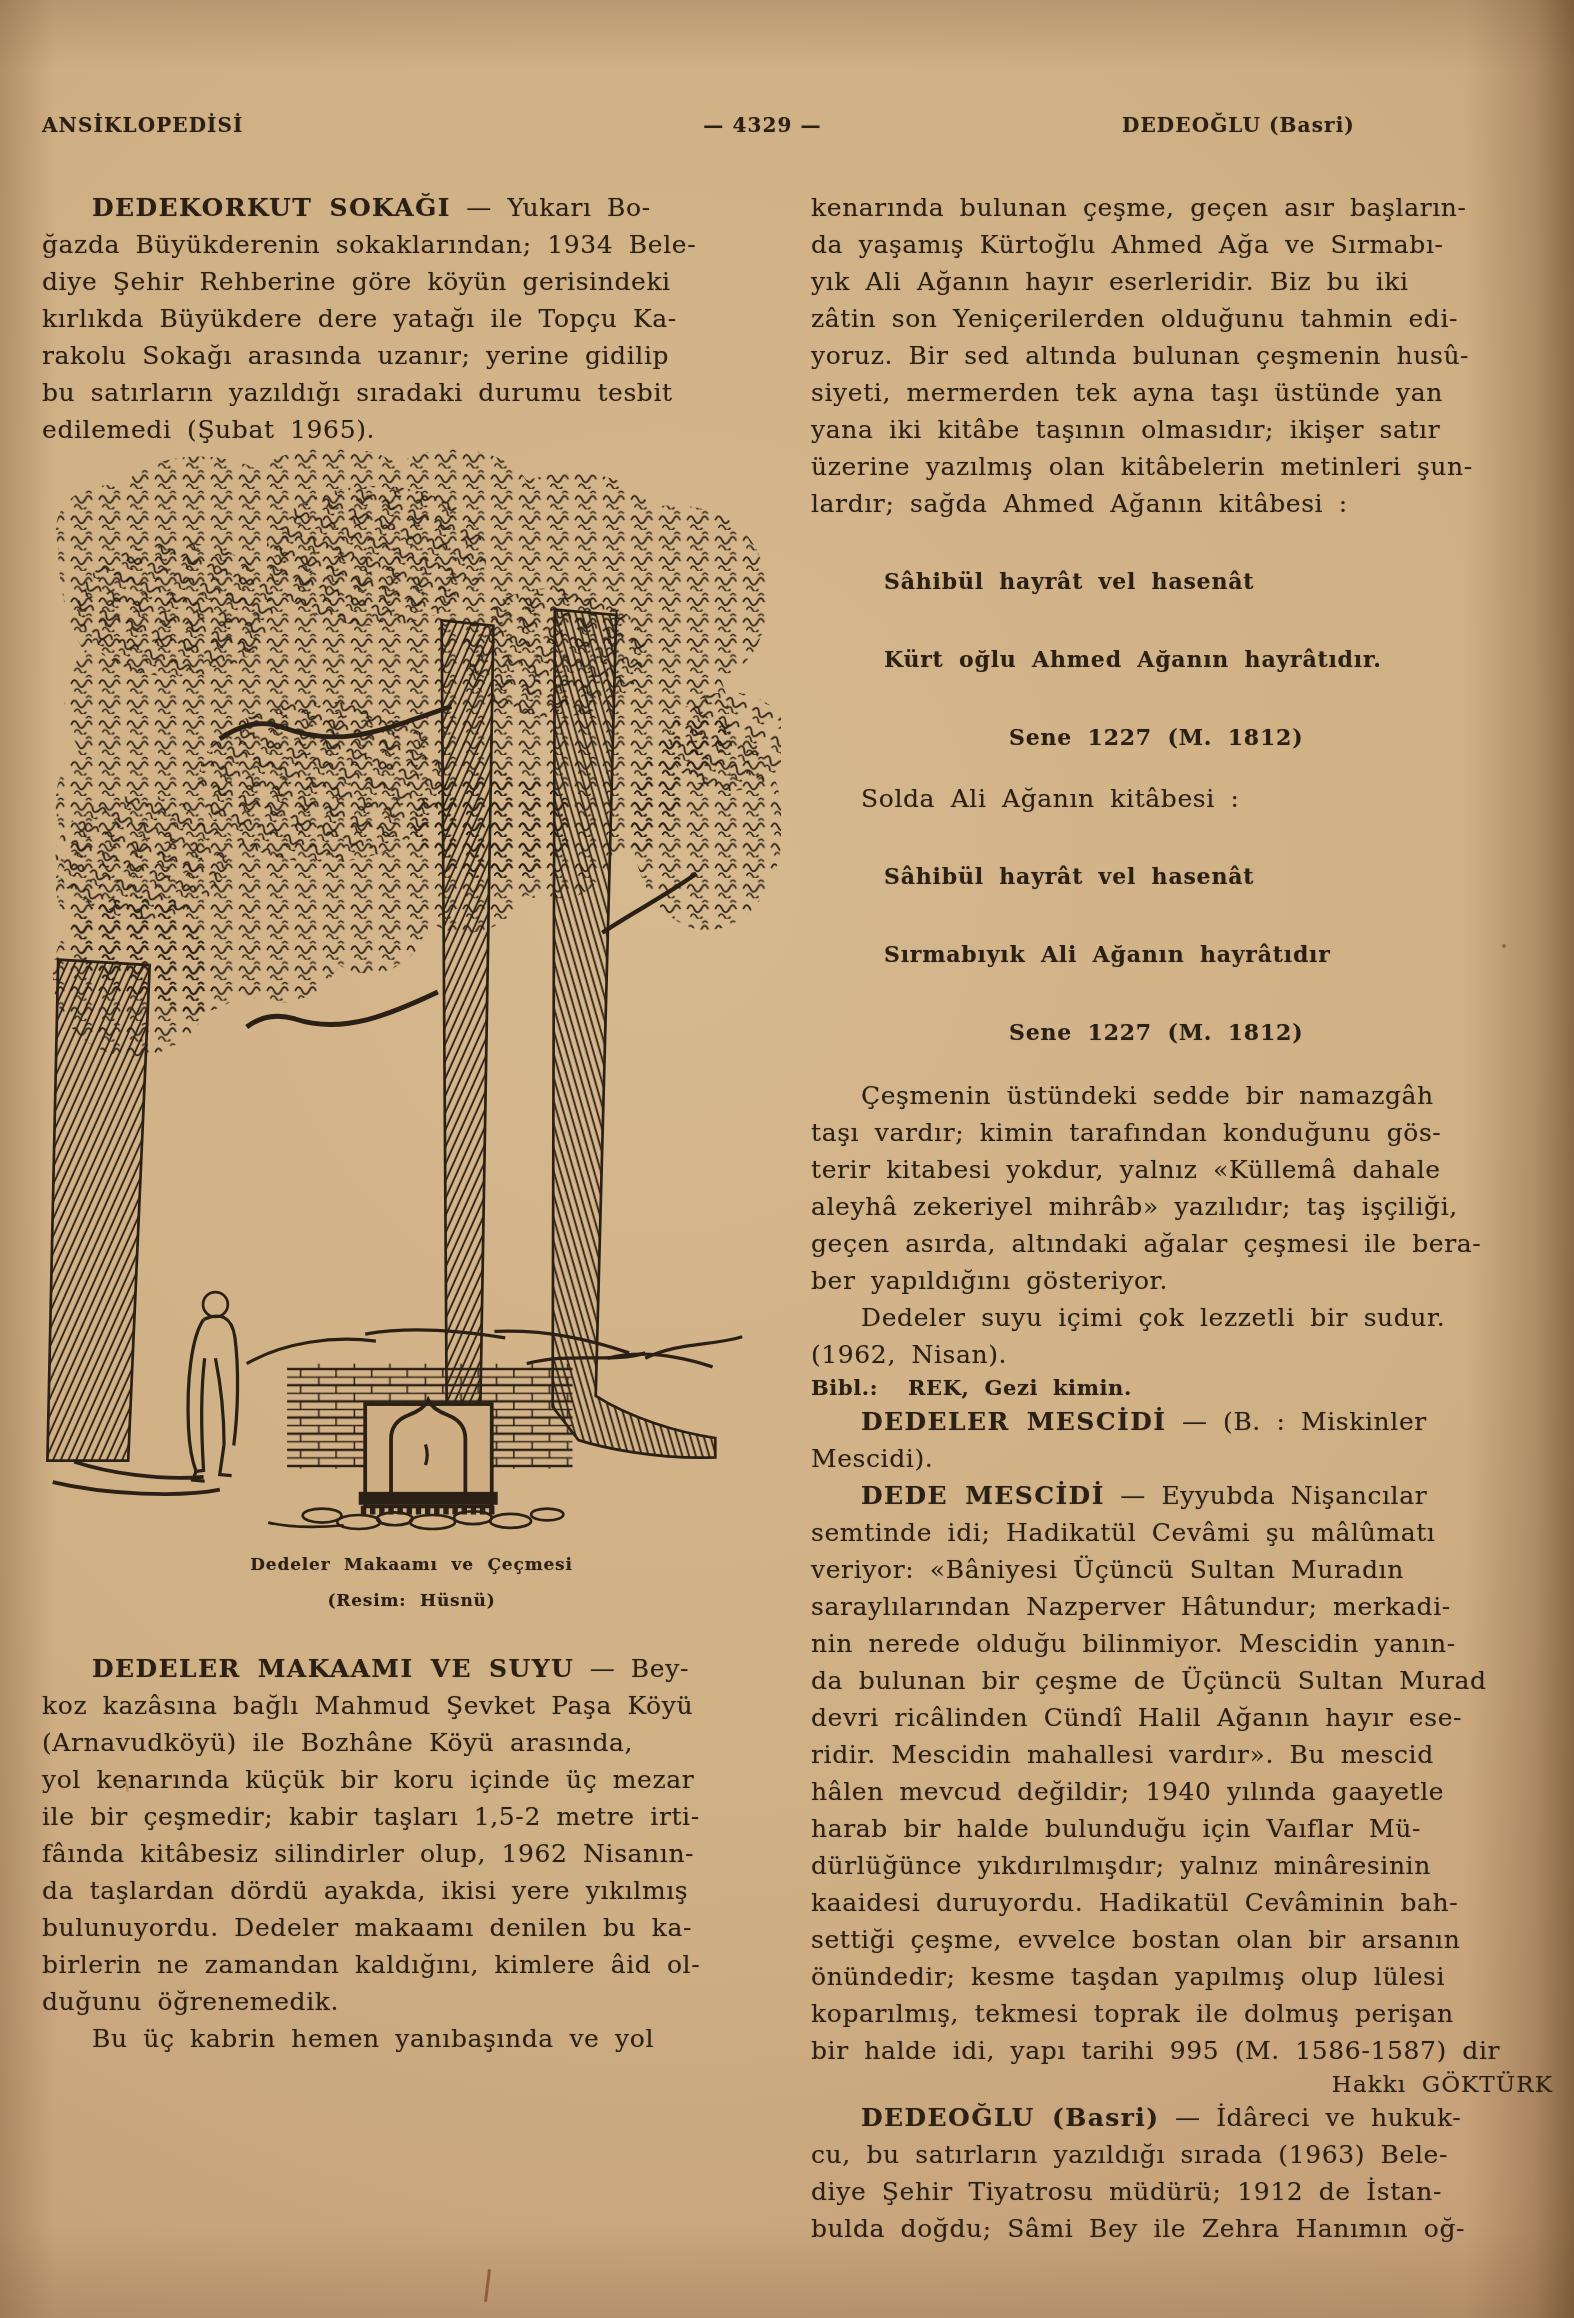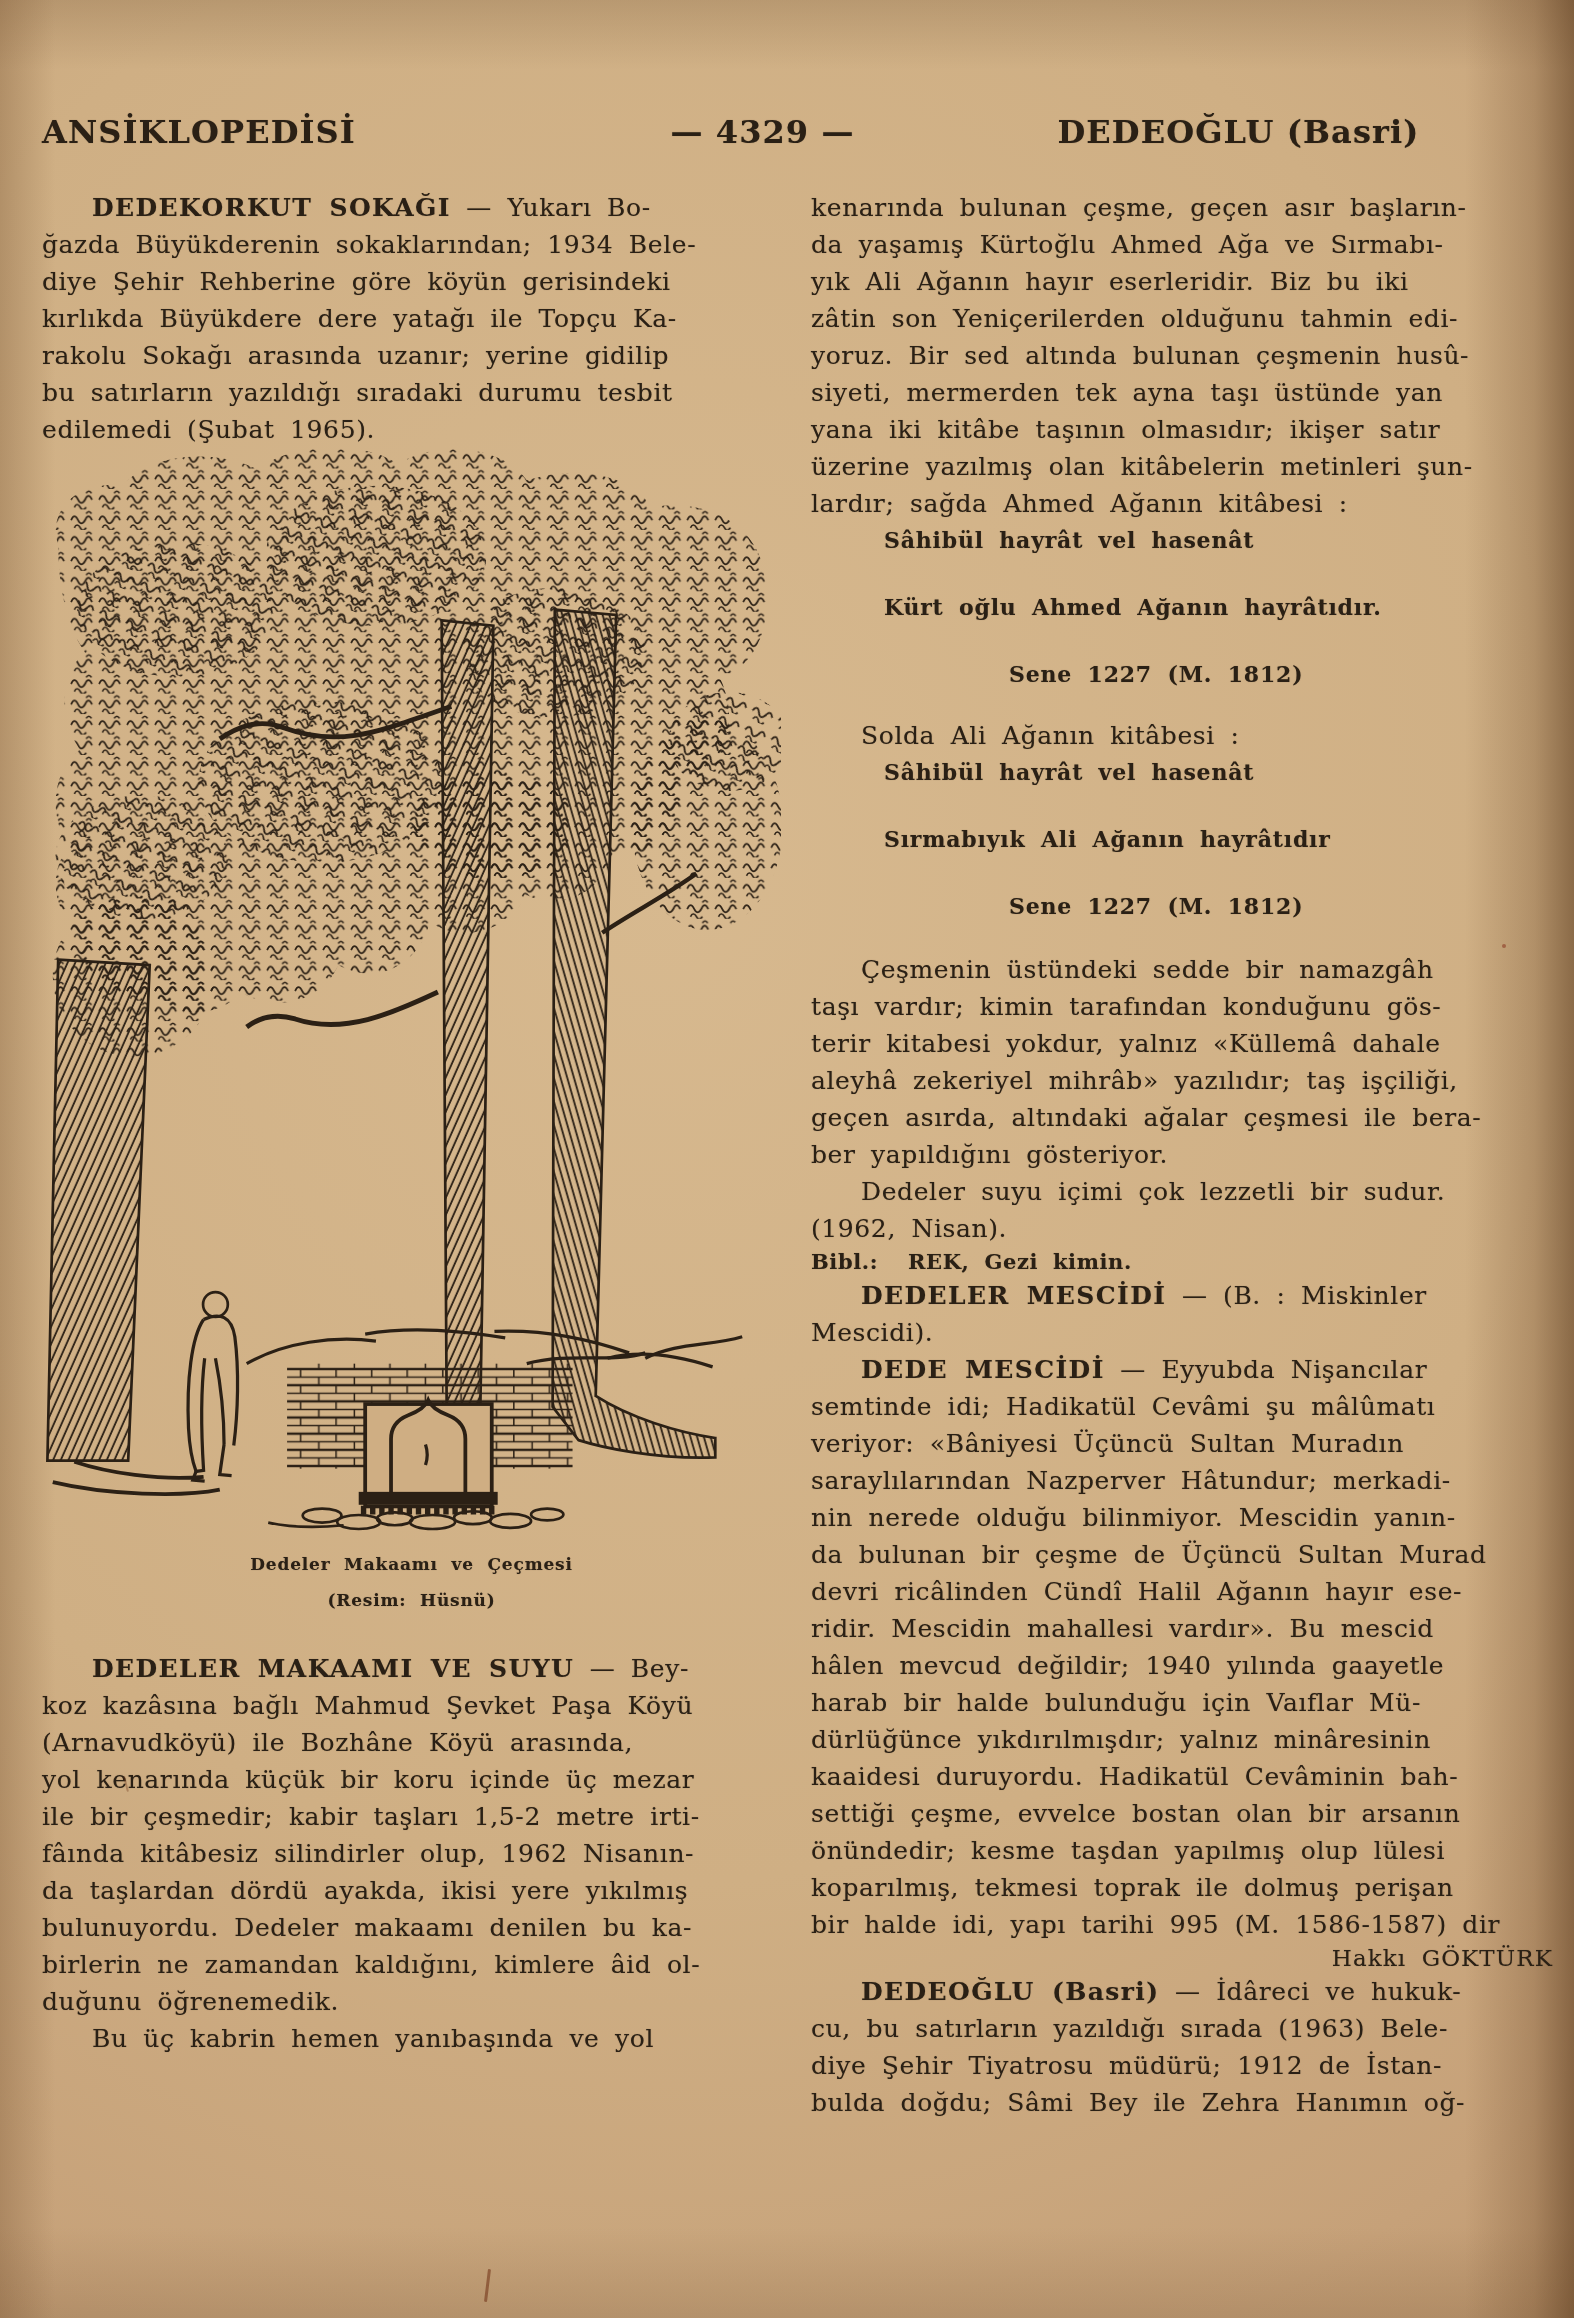--- a/index.html
+++ b/index.html
@@ -7,42 +7,42 @@
     position:relative;width:1575px;height:2319px;overflow:hidden;
     font-family:"DejaVu Serif",serif;color:#2a2015;
     background:
       linear-gradient(to right, rgba(120,84,50,.34) 0, rgba(120,84,50,0) 3.5%),
       linear-gradient(to left, rgba(80,48,20,.55) 0, rgba(108,72,40,.30) 2.6%, rgba(108,72,40,0) 7%),
       linear-gradient(to bottom, rgba(100,70,40,.22) 0, rgba(100,70,40,0) 3%),
       linear-gradient(to top, rgba(100,70,40,.20) 0, rgba(100,70,40,0) 4%),
       radial-gradient(ellipse 120% 90% at 42% 38%, #d7b98f 0%, #cfaf84 48%, #c6a179 75%, #ba9166 100%);
   }
   .page *{text-shadow:0 0 1.1px rgba(44,30,16,.30);}
-  .hdr{position:absolute;top:113px;font-weight:bold;font-size:32px;letter-spacing:1.1px;white-space:nowrap;}
+  .hdr{position:absolute;top:113px;font-weight:bold;font-size:20px;letter-spacing:1.1px;white-space:nowrap;}
   .hdr-left{left:42px;}
   .hdr-center{left:636px;width:253px;text-align:center;}
   .hdr-right{left:1050px;width:377px;text-align:center;}
   .col{position:absolute;top:189px;font-size:25px;line-height:37px;letter-spacing:0.6px;word-spacing:7px;}
   .col-left{left:42px;width:739px;}
   .col-right{left:811px;width:742px;}
   .col p{margin:0;padding:0;}
   .txt{white-space:pre-line;}
   .para{text-indent:50px;}
   .noindent{text-indent:0;}
   .lead{font-weight:bold;letter-spacing:1.4px;}
   .lc-cont{margin-bottom:39px;}
   .lc-dedekorkut{margin-bottom:21.5px;}
   figure{margin:0 0 34px 0;padding:0;}
   figure svg{display:block;}
   figcaption{margin-top:18.3px;text-align:center;font-weight:bold;font-size:17px;line-height:31px;letter-spacing:0.8px;}
   .cap2{margin-top:5px;}
   .lc-makaami{margin-bottom:28px;}
   .rc-cont{margin-bottom:21.5px;}
   .insc{padding-left:73px;font-weight:bold;font-size:22px;line-height:37px;letter-spacing:0.8px;}
-  .insc div{margin-bottom:30px;}
+  .insc div{margin-bottom:30px;margin-top:41px;}
   .insc div:last-child{margin-bottom:0;}
   .insc .sene{padding-left:125px;}
   .insc-1{margin-bottom:24px;}
   .insc-2{margin-bottom:26px;}
   .rc-solda{margin-bottom:19.4px;}
   .rc-namazgah{margin-bottom:26px;}
   .rc-suyu{margin-bottom:21.5px;}
   .bibl{padding-left:71px;font-weight:bold;font-size:21px;line-height:30px;margin-bottom:34px;letter-spacing:0.6px;}
   .bibl .bibl-val{margin-left:30px;}
   .rc-dedelermescidi{margin-bottom:26px;}

